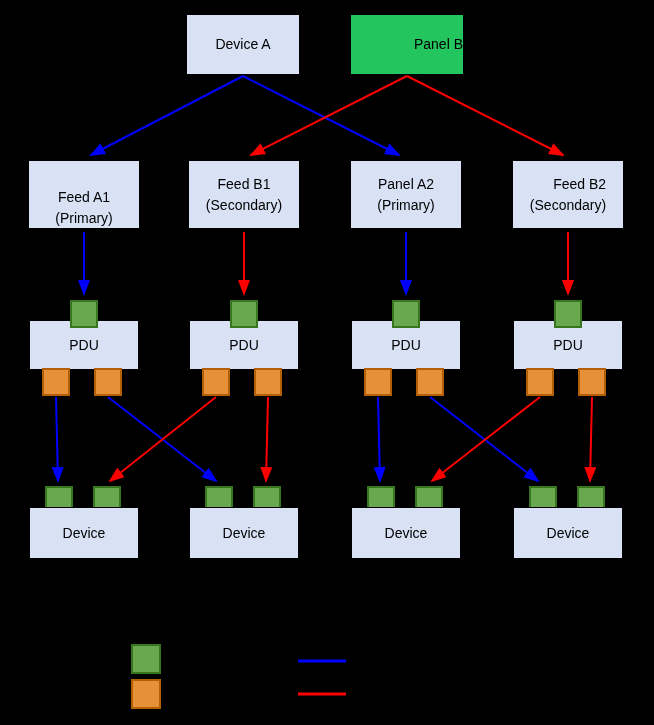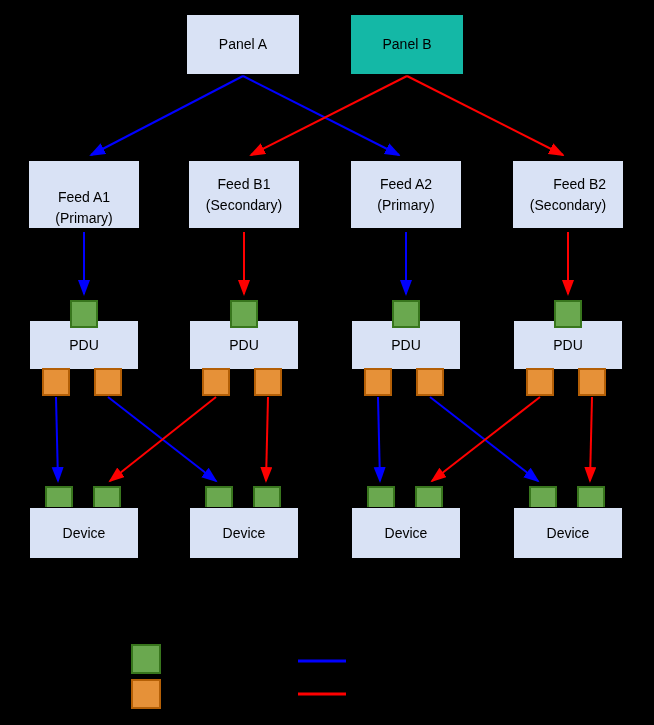--- a/index.html
+++ b/index.html
@@ -81,41 +81,41 @@
     <line x1="378" y1="397" x2="380" y2="481" stroke-width="2" marker-end="url(#arrow-blue)" stroke="#0000ff"></line>
     <line x1="430" y1="397" x2="538" y2="481" stroke-width="2" marker-end="url(#arrow-blue)" stroke="#0000ff"></line>
     <line x1="540" y1="397" x2="432" y2="481" stroke-width="2" marker-end="url(#arrow-red)" stroke="#ff0000"></line>
     <line x1="592" y1="397" x2="590" y2="481" stroke-width="2" marker-end="url(#arrow-red)" stroke="#ff0000"></line>
 
     <line x1="298" y1="661" x2="346" y2="661" stroke-width="3" stroke="#0000ff"></line>
     <line x1="298" y1="694" x2="346" y2="694" stroke-width="3" stroke="#ff0000"></line>
   </svg>
 
   <div class="box" style="left: 186px; top: 14px; width: 114px; height: 61px; background: rgb(217, 226, 245);">
-    <span>Panel A</span>
+    <span>Device A</span>
   </div>
-  <div class="box" style="left: 350px; top: 14px; width: 114px; height: 61px; background: #14b8a6;">
+  <div class="box" style="left: 350px; top: 14px; width: 114px; height: 61px; background: #22c55e; justify-content: flex-end;">
     <span>Panel B</span>
   </div>
 
   <div class="box" style="left: 28px; top: 160px; width: 112px; height: 69px; background: rgb(217, 226, 245); align-items: flex-end;">
     <div>
       <div>Feed A1</div>
       <div>(Primary)</div>
     </div>
   </div>
   <div class="box" style="left: 188px; top: 160px; width: 112px; height: 69px; background: rgb(217, 226, 245);">
     <div>
       <div>Feed B1</div>
       <div>(Secondary)</div>
     </div>
   </div>
   <div class="box" style="left: 350px; top: 160px; width: 112px; height: 69px; background: rgb(217, 226, 245);">
     <div>
-      <div>Feed A2</div>
+      <div>Panel A2</div>
       <div>(Primary)</div>
     </div>
   </div>
   <div class="box" style="left: 512px; top: 160px; width: 112px; height: 69px; background: rgb(217, 226, 245); text-align: right;">
     <div>
       <div>Feed B2</div>
       <div>(Secondary)</div>
     </div>
   </div>
 

